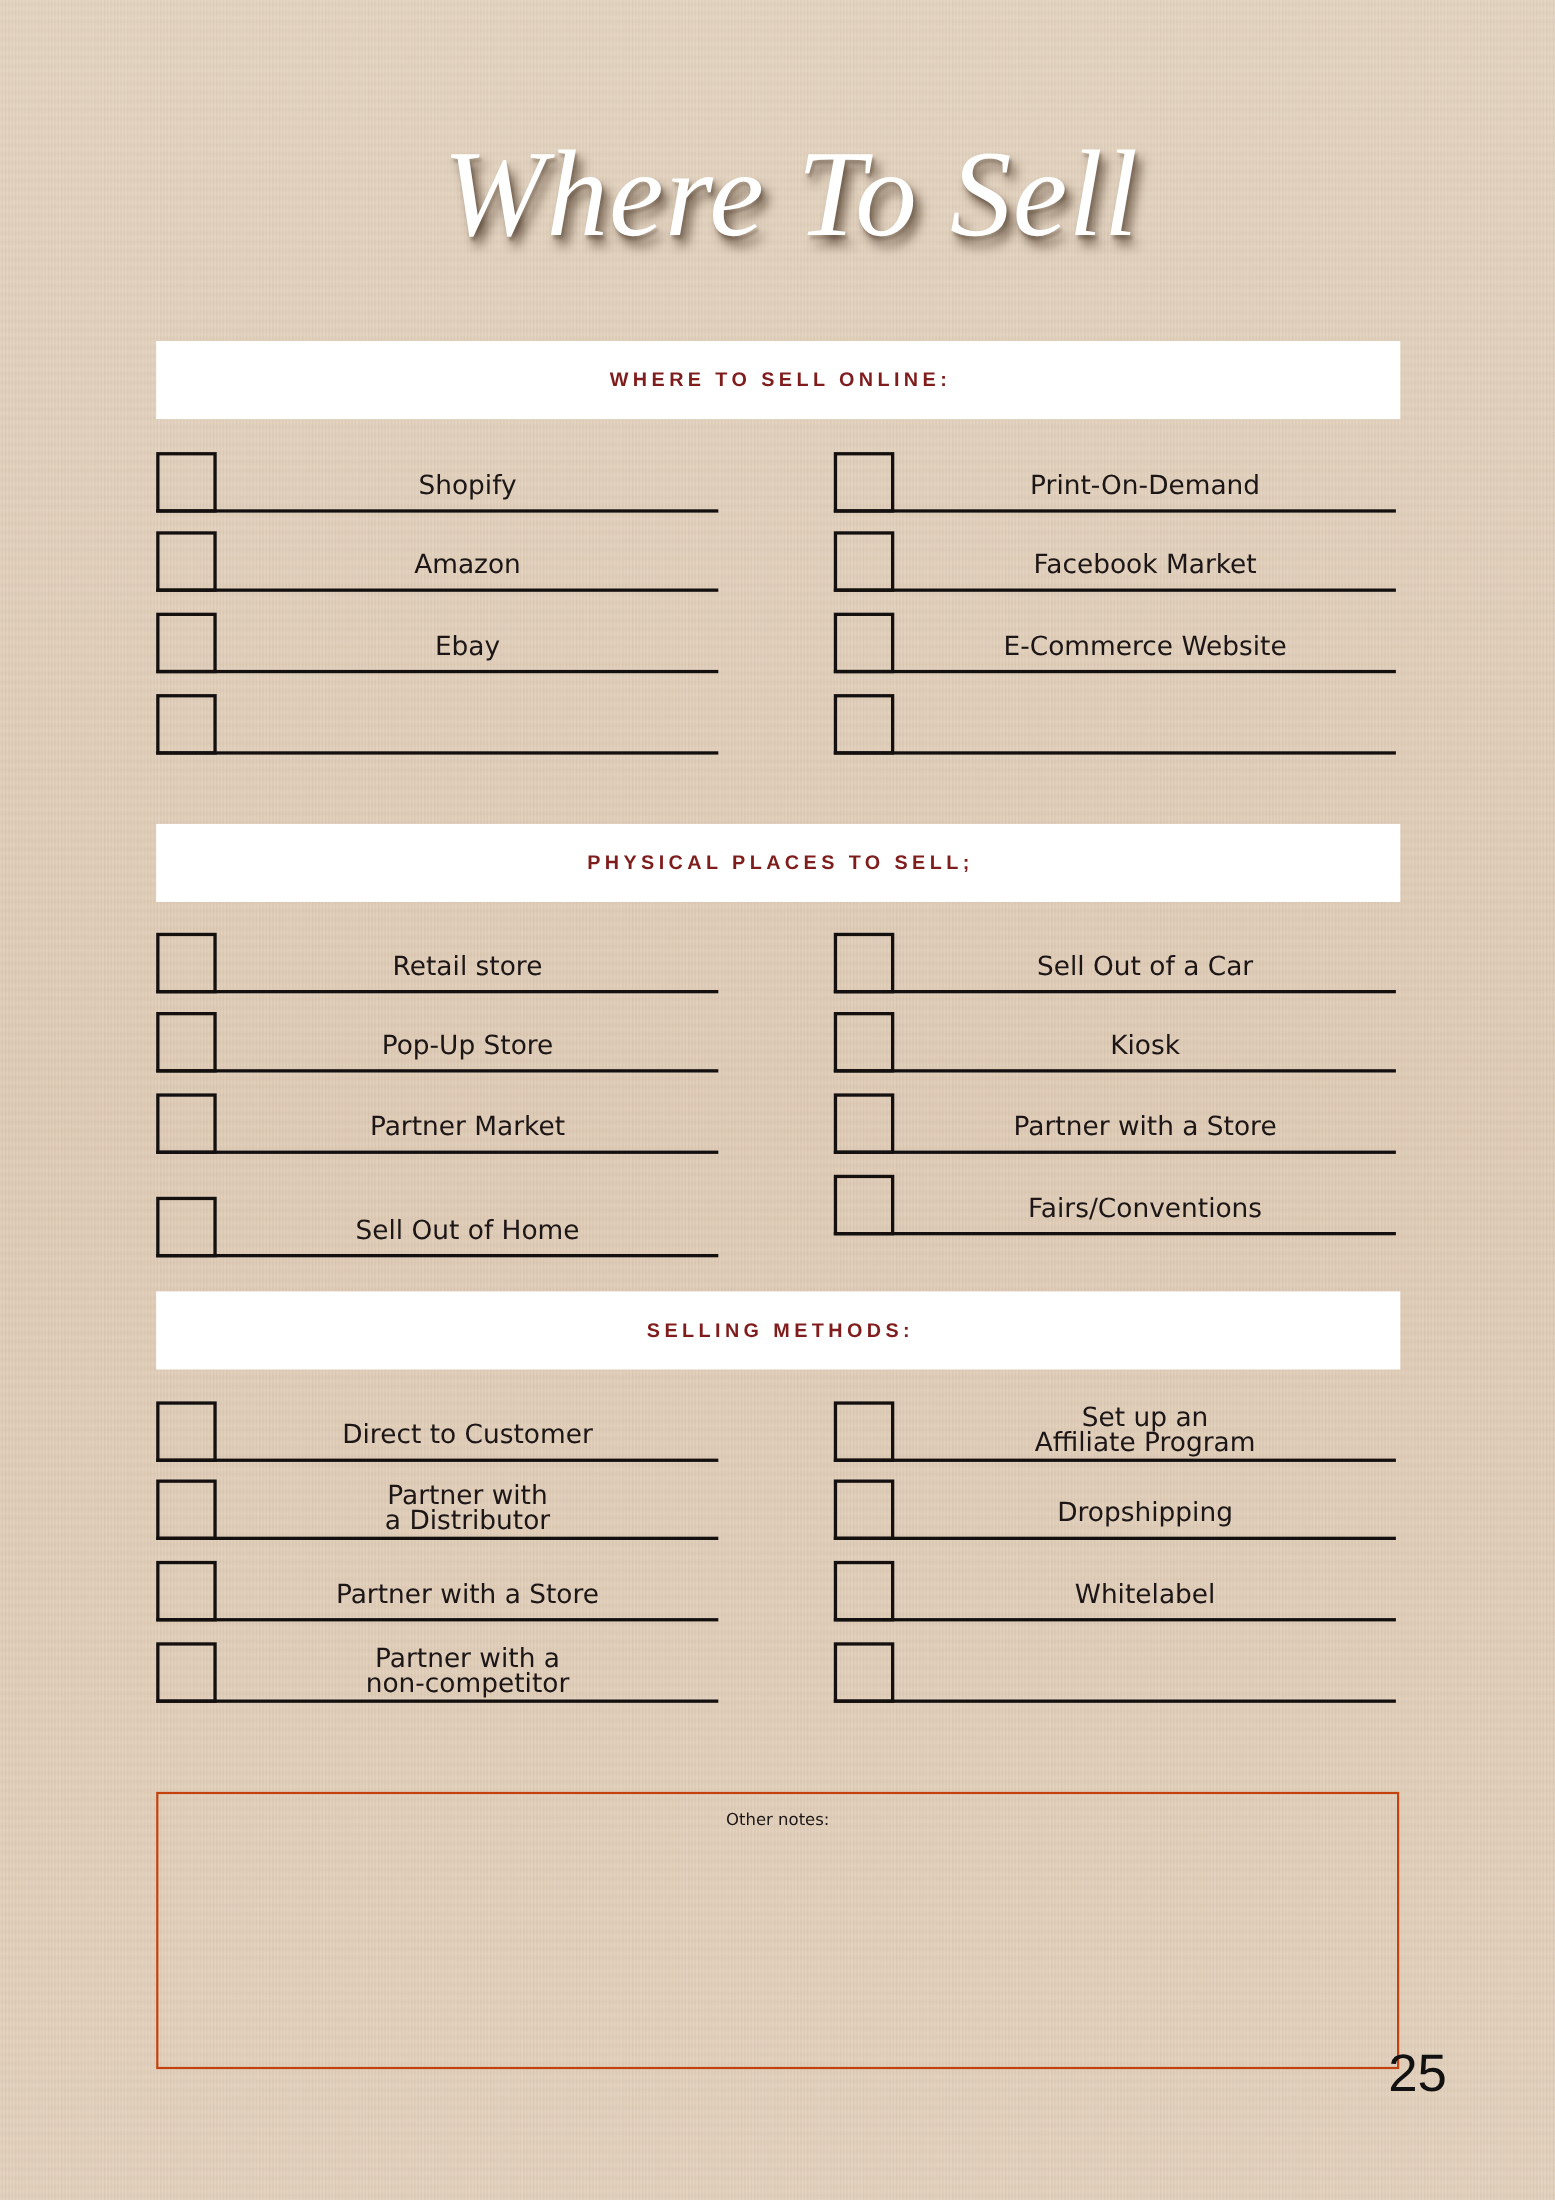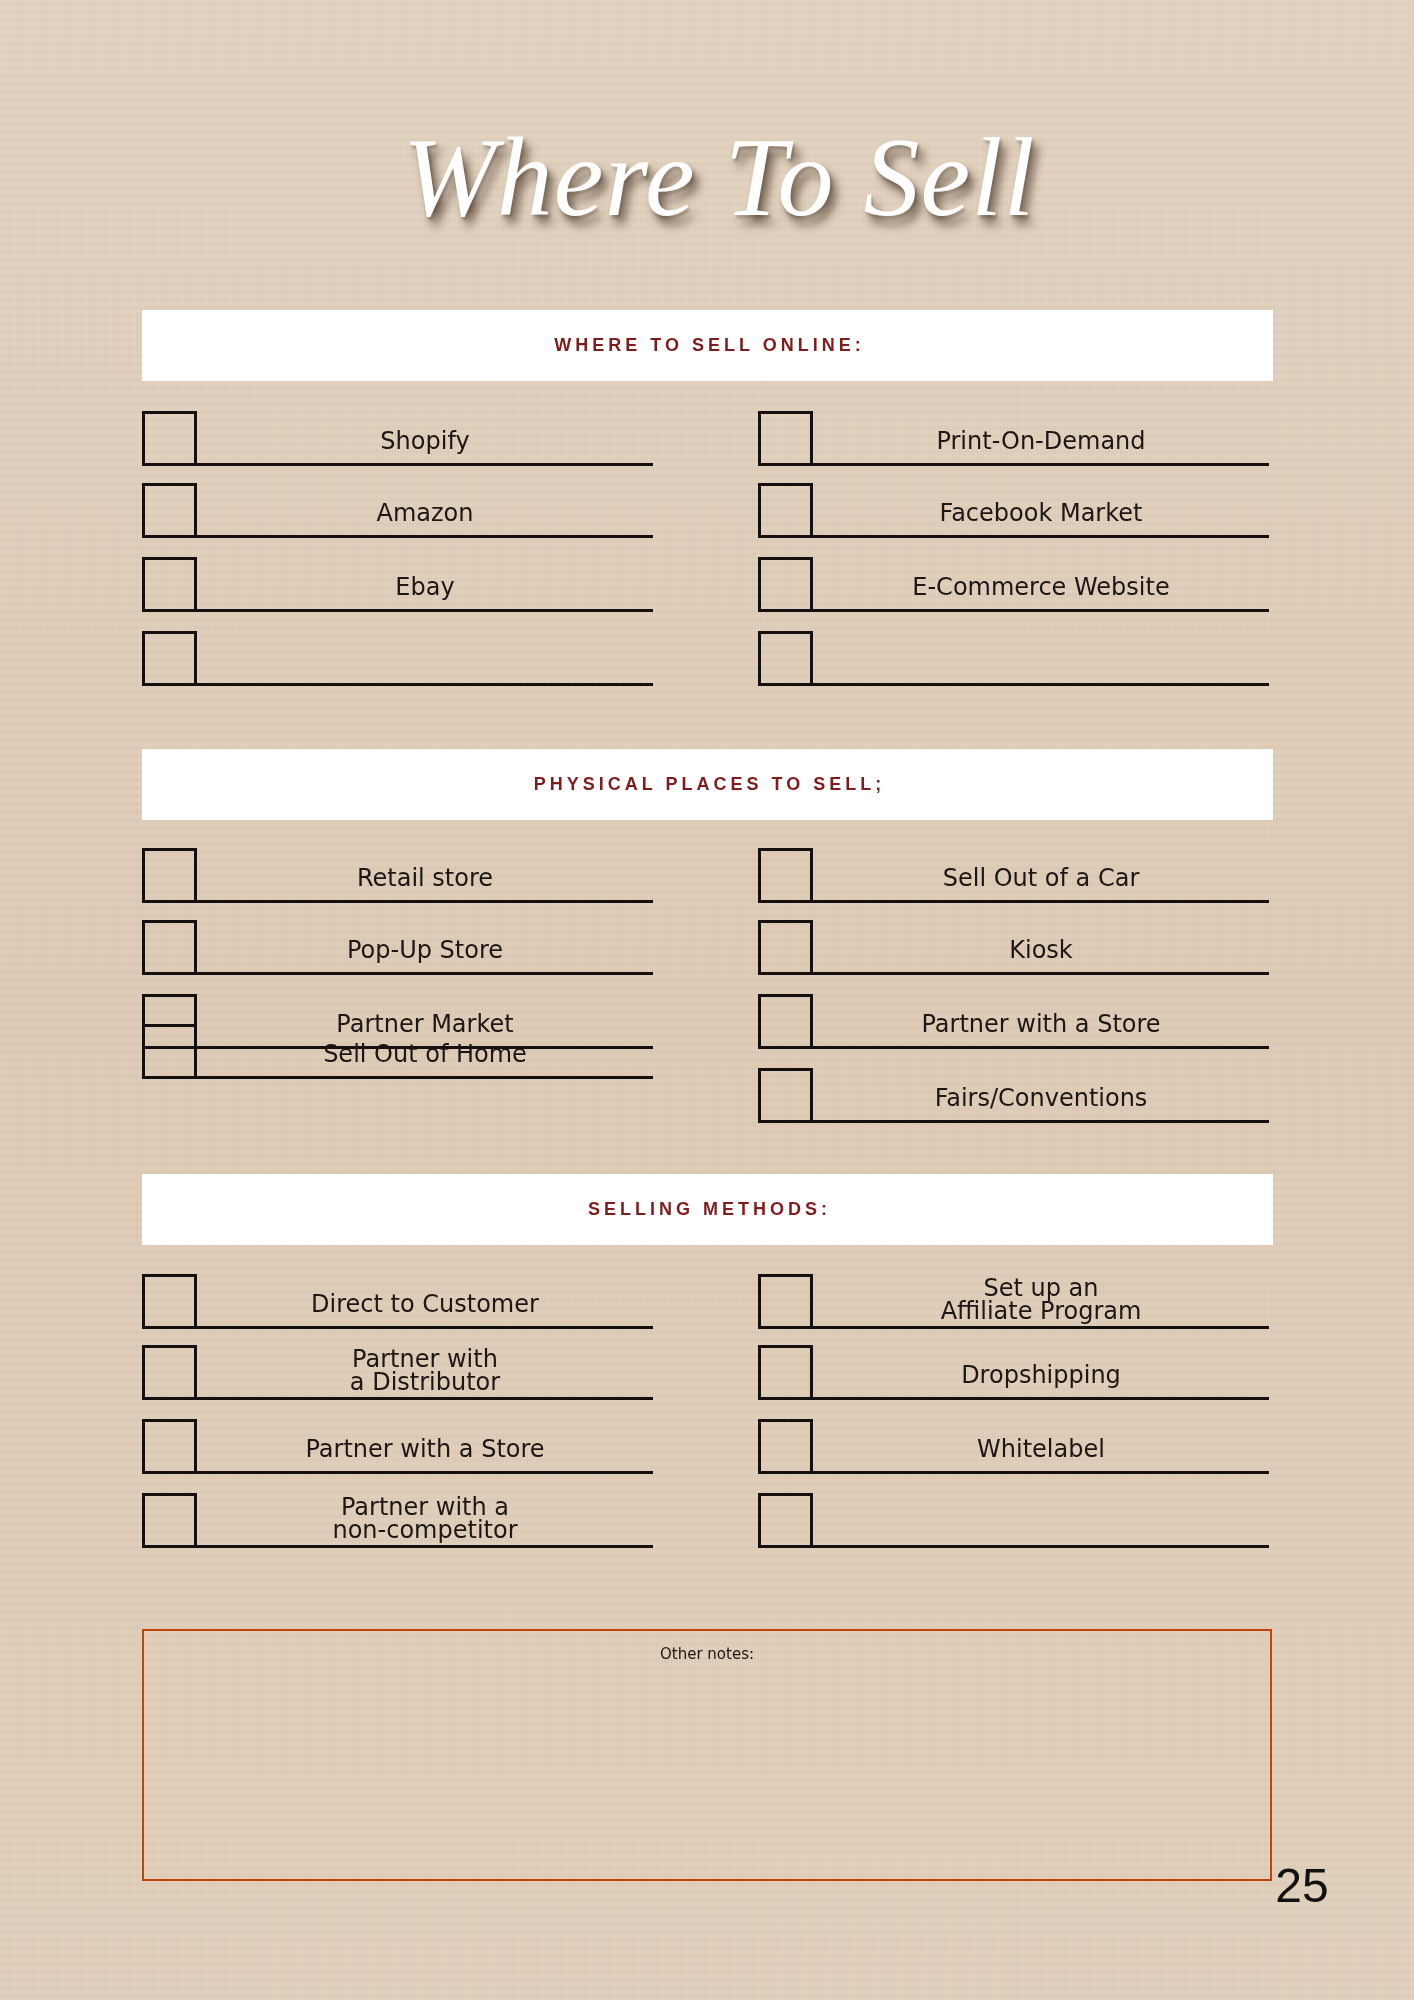--- a/index.html
+++ b/index.html
@@ -130,21 +130,20 @@
     resize: none;
     font-family: "DejaVu Sans", "Liberation Sans", sans-serif;
     font-size: 16px;
   }
 
   .page-number {
     position: absolute;
     left: 1262px;
     top: 1858px;
     width: 80px;
-    text-align: center;
     font-family: "Liberation Sans", "DejaVu Sans", sans-serif;
     font-size: 48px;
     line-height: 56px;
     color: #111111;
   }
 </style>
 </head>
 <body>
 
 <h1 class="page-title">Where To Sell</h1>
@@ -207,21 +206,21 @@
 <div class="row left" style="top:920px;">
   <div class="checkbox"></div>
   <div class="underline"></div>
   <div class="row-label single">Pop-Up Store</div>
 </div>
 <div class="row left" style="top:994px;">
   <div class="checkbox"></div>
   <div class="underline"></div>
   <div class="row-label single">Partner Market</div>
 </div>
-<div class="row left" style="top:1024px;">
+<div class="row left" style="top:1088px;">
   <div class="checkbox"></div>
   <div class="underline"></div>
   <div class="row-label single">Sell Out of Home</div>
 </div>
 
 <div class="row right" style="top:848px;">
   <div class="checkbox"></div>
   <div class="underline"></div>
   <div class="row-label single">Sell Out of a Car</div>
 </div>

